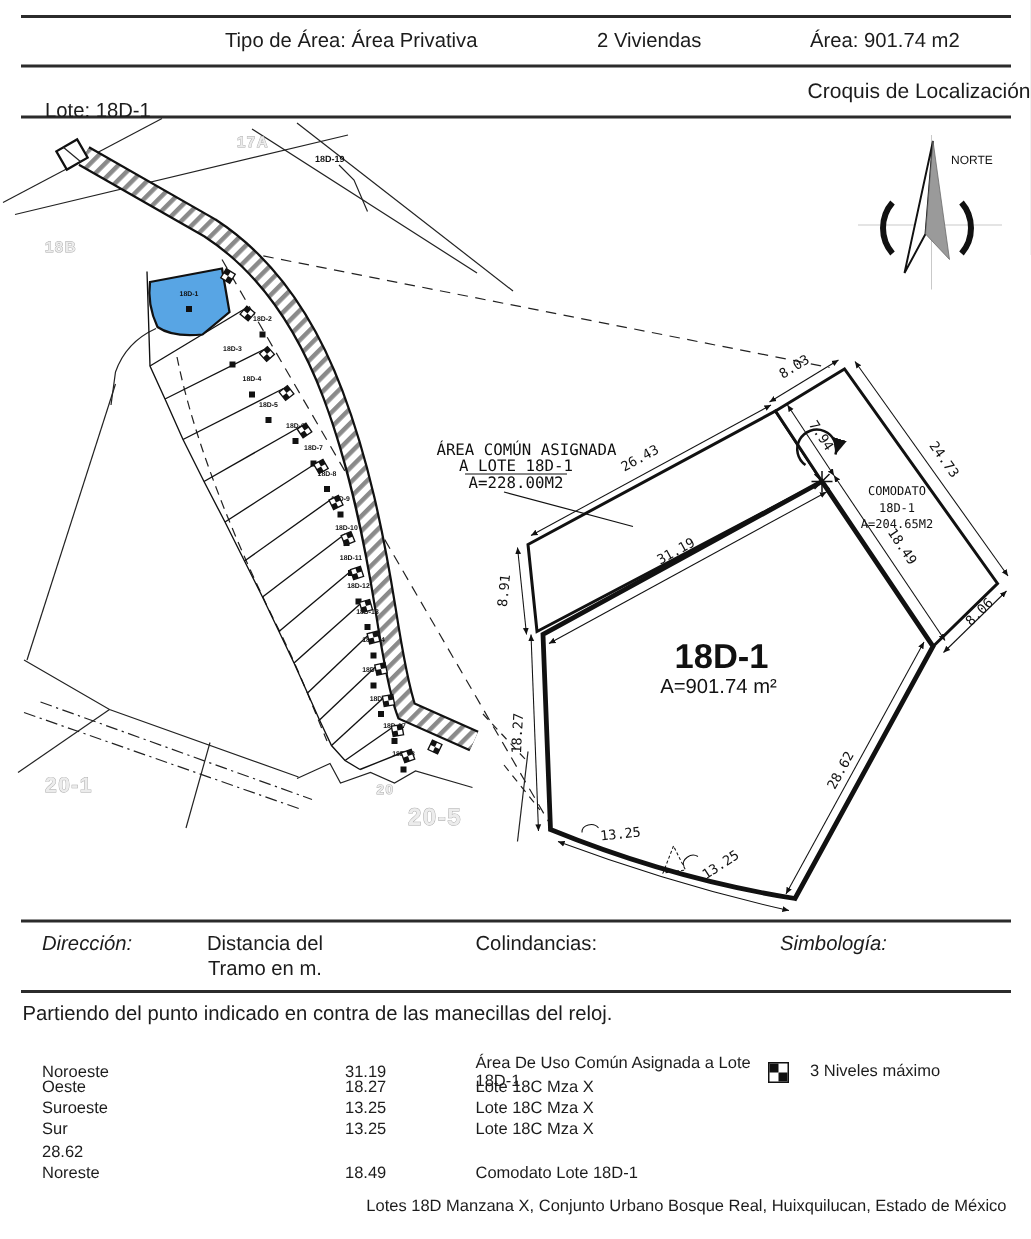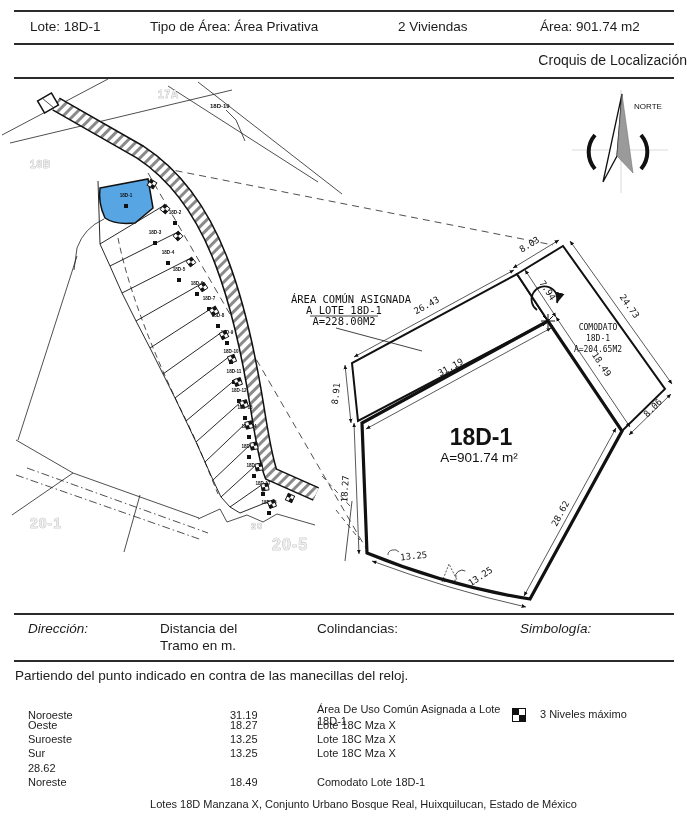--- a/index.html
+++ b/index.html
@@ -10,40 +10,40 @@
   .map-title{position:absolute;top:52px;left:0;right:0;text-align:right;font-size:14px;}
   .tbl-head{position:absolute;top:620px;font-size:13.5px;line-height:17px;white-space:pre-line;}
   .note{position:absolute;top:668px;left:15px;font-size:13.5px;}
   .rows{position:absolute;top:703px;left:0;right:0;}
   .trow{display:grid;grid-template-columns:202px 87px 195px auto;padding-left:28px;
         font-size:11px;height:14.4px;align-items:center;}
   .simb{display:flex;align-items:flex-start;gap:14px;}
   .chk-ico{width:12px;height:12px;border:1px solid #111;position:relative;background:#fff;flex:0 0 12px;}
   .chk-ico::before{content:"";position:absolute;left:0;top:0;width:6px;height:6px;background:#111;}
   .chk-ico::after{content:"";position:absolute;right:0;bottom:0;width:6px;height:6px;background:#111;}
-  .footer{position:absolute;top:798px;left:0;right:4px;text-align:center;font-size:11px;padding-left:44px;}
+  .footer{position:absolute;top:798px;left:0;right:16px;text-align:right;font-size:11px;padding-left:44px;}
   svg{position:absolute;left:0;top:78px;}
   svg text{font-family:"Liberation Sans",sans-serif;fill:#111;}
   svg text.cad{font-family:"DejaVu Sans Mono",monospace;}
   svg text.gray{fill:#ececec;stroke:#a9a9a9;stroke-width:0.6;paint-order:stroke;font-weight:bold;letter-spacing:1px;}
   .thin{stroke:#222;stroke-width:0.8;fill:none;}
   .dim{stroke:#111;stroke-width:0.7;fill:none;}
 </style>
 </head>
 <body>
 
 <div class="page">
 
   <div class="rule" style="top:10px;height:2px;"></div>
   <div class="rule" style="top:43px;height:2px;"></div>
   <div class="rule" style="top:77px;height:1.5px;"></div>
   <div class="rule" style="top:613px;height:2px;"></div>
   <div class="rule" style="top:660px;height:2px;"></div>
 
-  <div class="hdr-item" style="left:30px;">Lote: 18D-1</div>
+  <div class="hdr-item" style="left:30px;margin-top:47px;">Lote: 18D-1</div>
   <div class="hdr-item" style="left:150px;">Tipo de Área: Área Privativa</div>
   <div class="hdr-item" style="left:398px;">2 Viviendas</div>
   <div class="hdr-item" style="left:540px;">Área: 901.74 m2</div>
 
   <div class="map-title">Croquis de Localización</div>
 
   <svg width="687" height="535" viewBox="0 0 687 535">
     <defs>
       <pattern id="hatch" width="7" height="7" patternUnits="userSpaceOnUse" patternTransform="rotate(45)">
         <rect width="7" height="7" fill="#fff"></rect>
@@ -242,21 +242,21 @@
       <line x1="621" y1="12" x2="621" y2="115" stroke="#c9c9c9" stroke-width="0.7"></line>
       <path d="M 595,57 A 26,26 0 0 0 595,91" fill="none" stroke="#111" stroke-width="4"></path>
       <path d="M 641,57 A 26,26 0 0 1 641,91" fill="none" stroke="#111" stroke-width="4"></path>
       <path d="M 603,104 L 622,16 L 617,78 Z" fill="#fff" stroke="#111" stroke-width="1.3"></path>
       <path d="M 622,16 L 633,95 L 617,78 Z" fill="#9a9a9a" stroke="#666" stroke-width="0.5"></path>
       <text x="634" y="31" font-size="8">NORTE</text>
     </g>
   </svg>
 
   <div class="tbl-head" style="left:28px;font-style:italic;">Dirección:</div>
-  <div class="tbl-head" style="left:160px;">Distancia del
+  <div class="tbl-head" style="left:138px;text-align:center;">Distancia del
 Tramo en m.</div>
   <div class="tbl-head" style="left:317px;">Colindancias:</div>
   <div class="tbl-head" style="left:520px;font-style:italic;">Simbología:</div>
 
   <div class="note">Partiendo del punto indicado en contra de las manecillas del reloj.</div>
 
   <div class="rows">
     <div class="trow">
       <span>Noroeste</span>
       <span>31.19</span>

